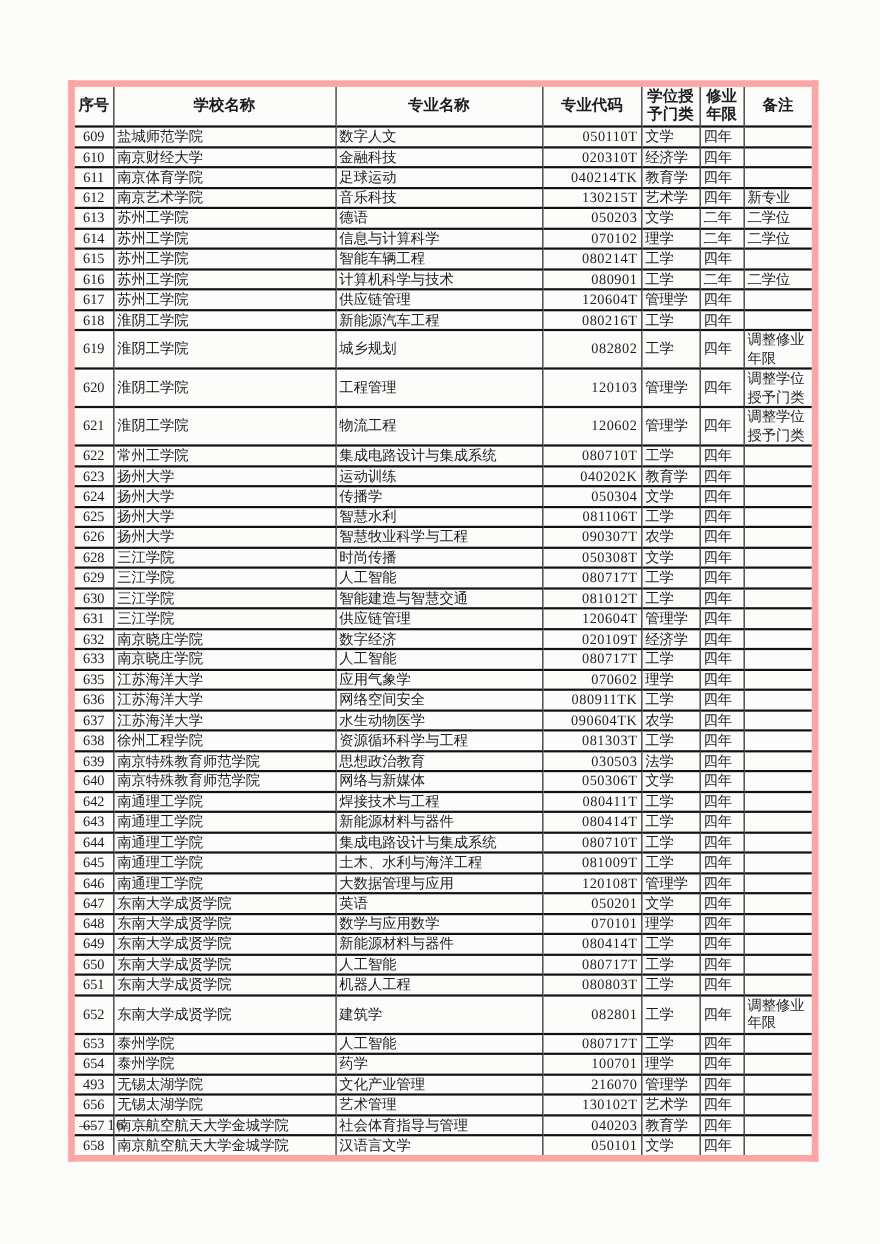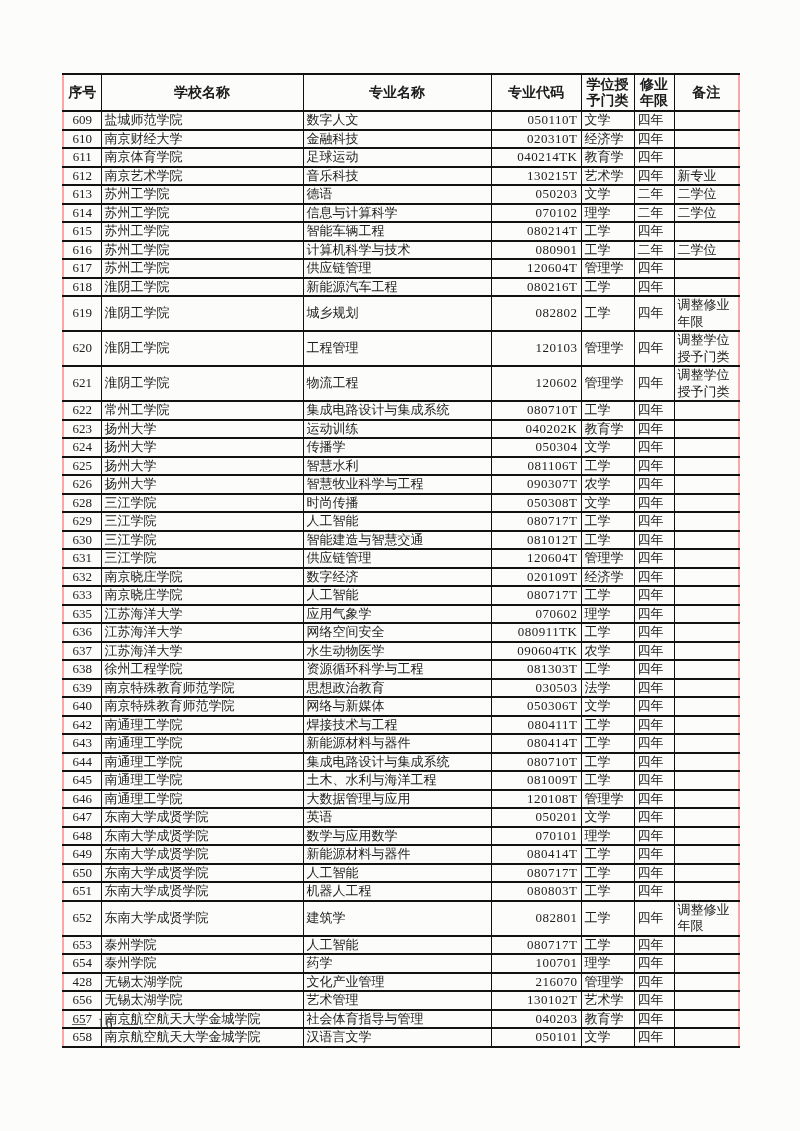--- a/index.html
+++ b/index.html
@@ -14,21 +14,21 @@
     font-family: "Liberation Serif", "DejaVu Serif", serif;
     color: #1c1c1c;
   }
   .doc-table {
     position: absolute;
     left: 62px;
     top: 73px;
     width: 676px;
     border-collapse: collapse;
     table-layout: fixed;
-    border: 2px solid #fca5a5;
+    border: 6px solid #fca5a5;
   }
   .doc-table th, .doc-table td {
     border: solid #111;
     border-width: 2px 1px;
     overflow: hidden;
     word-break: break-all;
   }
   .doc-table th {
     font-size: 14px;
     font-weight: bold;
@@ -474,21 +474,21 @@
       <tr>
         <td class="col-no">654</td>
         <td class="col-school">泰州学院</td>
         <td class="col-major">药学</td>
         <td class="col-code">100701</td>
         <td class="col-degree">理学</td>
         <td class="col-years">四年</td>
         <td class="col-note"></td>
       </tr>
       <tr>
-        <td class="col-no">428</td>
+        <td class="col-no">493</td>
         <td class="col-school">无锡太湖学院</td>
         <td class="col-major">文化产业管理</td>
         <td class="col-code">216070</td>
         <td class="col-degree">管理学</td>
         <td class="col-years">四年</td>
         <td class="col-note"></td>
       </tr>
       <tr>
         <td class="col-no">656</td>
         <td class="col-school">无锡太湖学院</td>

